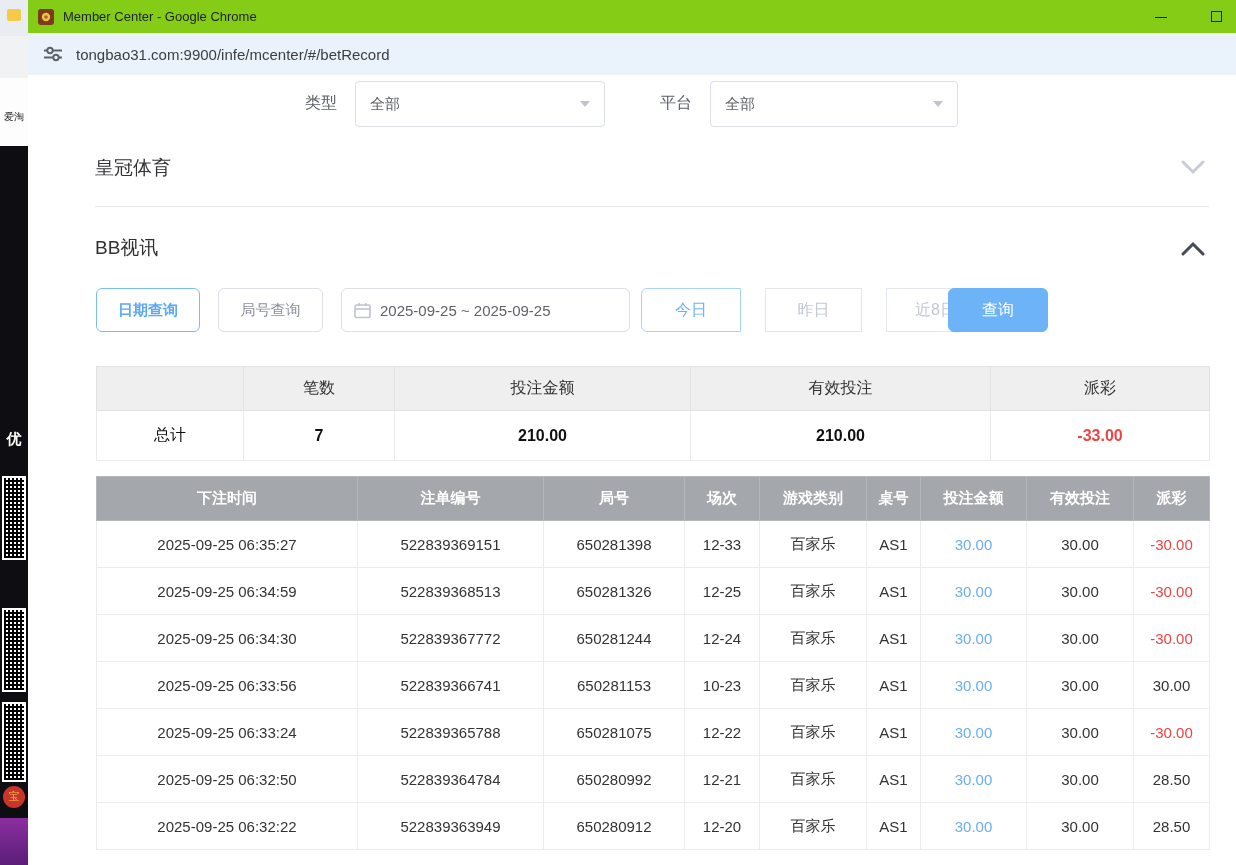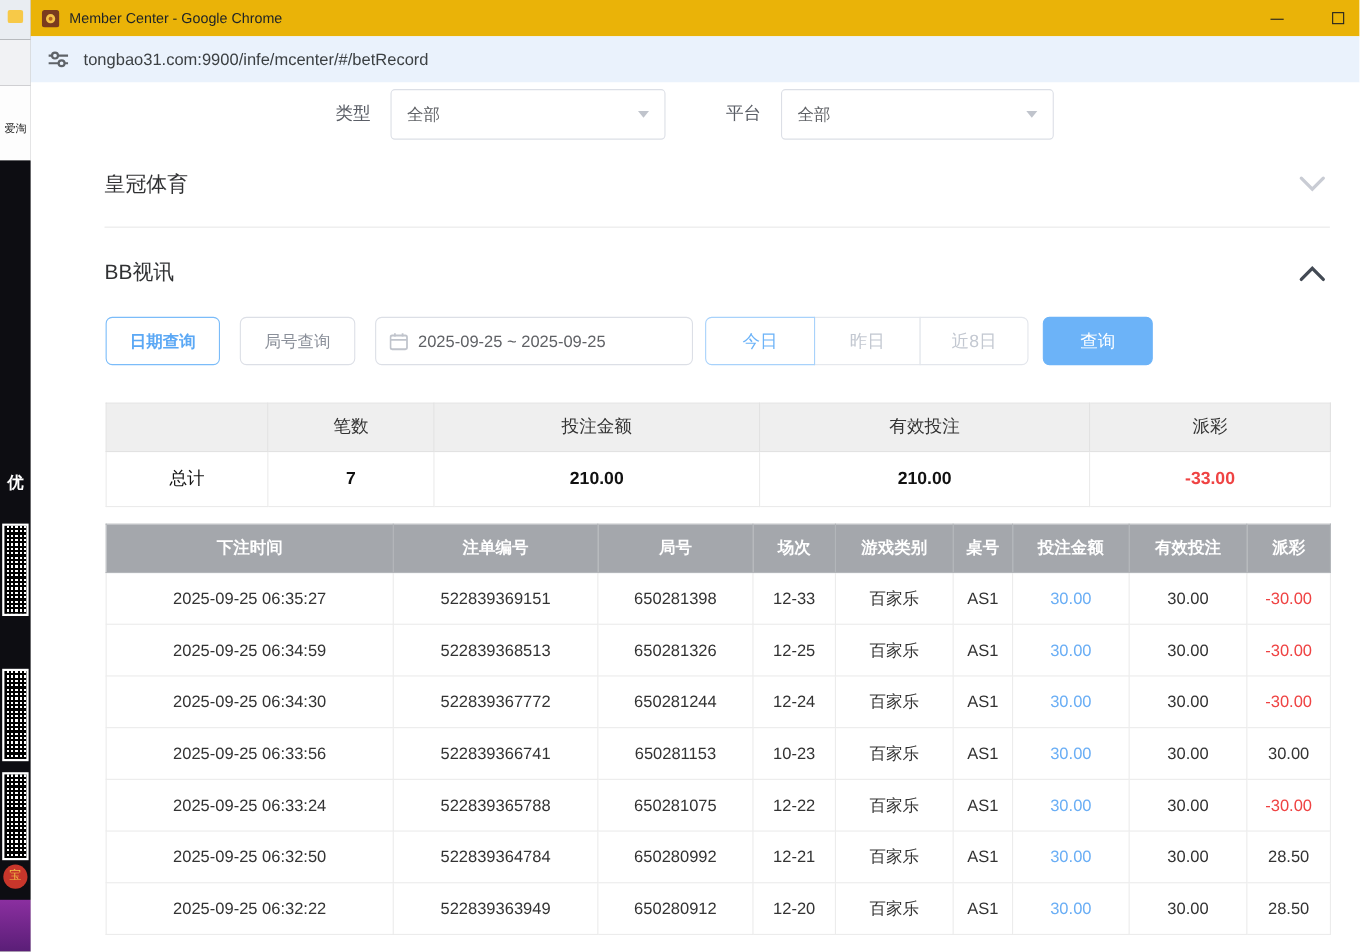--- a/index.html
+++ b/index.html
@@ -25,21 +25,21 @@
   .qr1 { top:330px; height:84px; }
   .qr2 { top:462px; height:84px; }
   .qr3 { top:556px; height:80px; }
   .strip-bao { position:absolute; top:640px; left:3px; width:22px; height:22px; border-radius:50%;
                background:#c8362b; color:#f3c247; font-size:11px; line-height:22px; text-align:center; }
   .seg-purple { top:818px; height:47px; background:linear-gradient(180deg,#8b2fa0,#5a1e77); }
 
   
   .browser { position:absolute; left:28px; top:0; width:1208px; height:865px; background:#fff; }
 
-  .titlebar { height:33px; background:#eab308; display:flex; align-items:center; padding:0 10px; }
+  .titlebar { height:33px; background:#84cc16; display:flex; align-items:center; padding:0 10px; }
   .favicon { width:16px; height:16px; flex:0 0 16px; }
   .title-text { font-size:13px; color:#1d2228; margin-left:9px; }
   .win-controls { margin-left:auto; display:flex; align-items:center; gap:44px; margin-right:4px; }
   .btn-min { width:12px; height:12px; position:relative; cursor:default; }
   .btn-min::after { content:""; position:absolute; left:0; top:6px; width:12px; height:1.5px; background:#222; }
   .btn-max { width:11px; height:11px; border:1.5px solid #222; }
 
   .urlbar { height:42px; background:#eaf2fc; display:flex; align-items:center; padding:0 16px; }
   .url-text { font-size:15px; color:#3c4043; margin-left:14px;text-align:center; }
 
@@ -64,21 +64,21 @@
   .chev-crown { top:84px; }
   .chev-bb { top:166px; }
   .divider { position:absolute; left:67px; right:27px; top:131px; height:1px; background:#e9e9e9; }
 
   
   .qbtn { position:absolute; top:213px; height:44px; border-radius:6px; display:flex; align-items:center;
           justify-content:center; font-size:15px; cursor:pointer; background:#fff; }
   .btn-datequery { left:68px; width:104px; border:1px solid #7bbcf9; color:#5ba8f5; font-weight:bold; }
   .btn-roundquery { left:190px; width:105px; border:1px solid #dcdfe6; color:#8a8f99; }
   .datebox { left:313px; width:289px; border:1px solid #dcdfe6; color:#606266; justify-content:flex-start; padding:0 12px; gap:9px; }
-  .btn-group { position:absolute; left:613px; top:213px; display:flex; }
+  .btn-group { position:absolute; left:613px; top:213px; display:flex;gap:25px; }
   .gbtn { height:44px; background:#fff; border:1px solid #e3e6ec; display:flex; align-items:center;
           justify-content:center; font-size:16px; cursor:pointer; margin-left:-1px; }
   .g-today { width:100px; color:#6cb3f8; border-color:#a8d2fb; border-radius:6px 0 0 6px; margin-left:0; z-index:1; }
   .g-yest { width:97px; color:#c3c8d1; }
   .g-last8 { width:99px; color:#c3c8d1; border-radius:0 6px 6px 0; }
   .btn-search { left:920px; width:100px; background:#6cb3f8; border:1px solid #6cb3f8; color:#fff; font-size:16px; }
 
   
   table { border-collapse:collapse; table-layout:fixed; }
   .summary-table { position:absolute; left:68px; top:291px; width:1113px; font-size:16px; }

